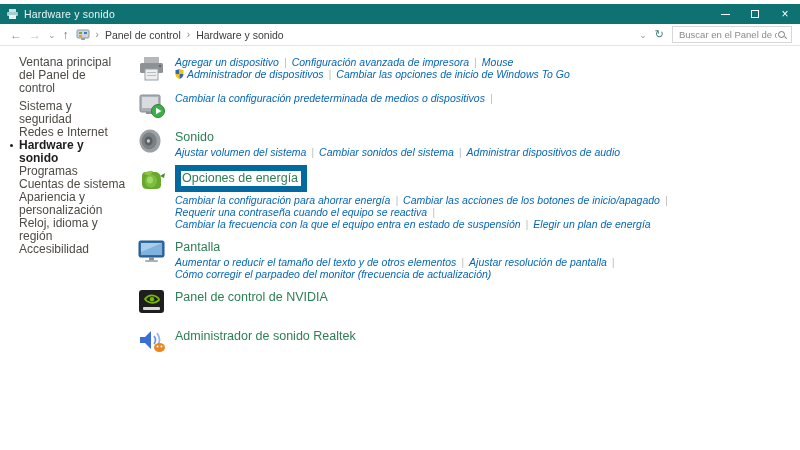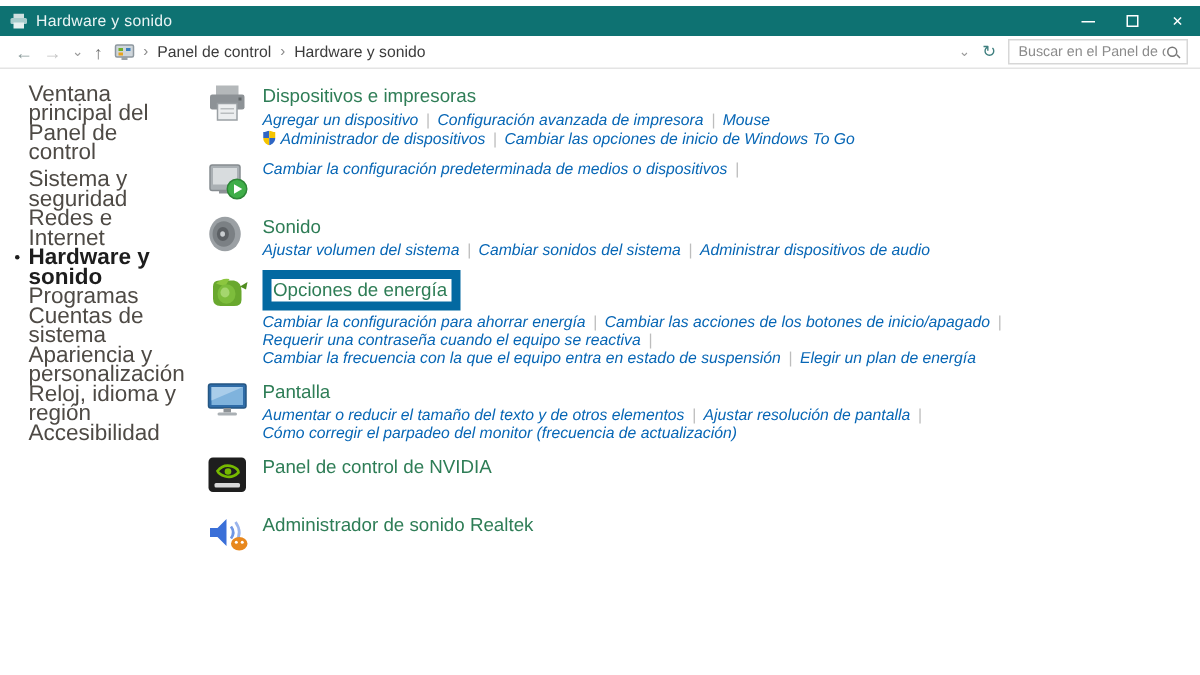--- a/index.html
+++ b/index.html
@@ -41,21 +41,21 @@
   .mag { position:relative; width:10px; height:10px; flex:none; }
   .mag::before { content:""; position:absolute; left:1px; top:1px; width:5px; height:5px;
                  border:1.3px solid #777; border-radius:50%; }
   .mag::after  { content:""; position:absolute; left:7px; top:7px; width:3px; height:1.3px;
                  background:#777; transform:rotate(45deg); }
 
   
   .body { position:absolute; top:47px; left:0; width:800px; height:403px; display:flex; }
 
   .sidebar { width:130px; flex:none; padding:9px 4px 0 19px; }
-  .side-item { font-size:15px; line-height:13px; color:#4e4a45; cursor:pointer; }
+  .side-item { font-size:12px; line-height:13px; color:#4e4a45; cursor:pointer; }
   .side-item.first { margin-bottom:5px; max-width:104px; }
   .side-item.active { font-weight:bold; color:#1d1d1d; position:relative; }
   .side-item.active .dot { position:absolute; left:-9px; top:5px; width:3px; height:3px;
                            background:#1d1d1d; border-radius:50%; }
 
   .main { flex:1; padding:8px 10px 0 6px; }
   .section { display:flex; margin-bottom:8px; }
   .sec-icon { width:31px; height:27px; flex:none; margin-right:8px; margin-top:1px; }
   .sec-body { padding-top:0; }
   .sec-title { font-size:12.5px; color:#2e7d56; line-height:14px; margin-bottom:1px;
@@ -138,21 +138,20 @@
       <div class="section">
         <svg class="sec-icon" viewBox="0 0 31 27">
           <rect x="8" y="1" width="15" height="7" fill="#b4b8ba"></rect>
           <rect x="4" y="7" width="23" height="10" rx="1.5" fill="#8d9296"></rect>
           <rect x="23" y="9" width="2" height="2" fill="#5f6466"></rect>
           <rect x="9" y="13" width="13" height="11" fill="#eceeef" stroke="#9aa0a4"></rect>
           <rect x="11" y="16" width="9" height="1" fill="#b9bdbf"></rect>
           <rect x="11" y="19" width="9" height="1" fill="#b9bdbf"></rect>
         </svg>
         <div class="sec-body">
-          <span class="sec-title">Dispositivos e impresoras</span>
           <div class="sec-line">
             <span class="lnk">Agregar un dispositivo</span><span class="divider">|</span><span class="lnk">Configuración avanzada de impresora</span><span class="divider">|</span><span class="lnk">Mouse</span>
           </div>
           <div class="sec-line">
             <svg class="shield" viewBox="0 0 9 10">
               <clipPath id="sh">
                   <path d="M0.5 1 C2 1 3.2 0.6 4.5 0 C5.8 0.6 7 1 8.5 1 L8.5 5 C8.5 7.6 6.6 9.2 4.5 10 C2.4 9.2 0.5 7.6 0.5 5 Z"></path>
                 </clipPath>
               <g clip-path="url(#sh)">
                 <rect x="0" y="0" width="4.5" height="5" fill="#2f66c4"></rect>

